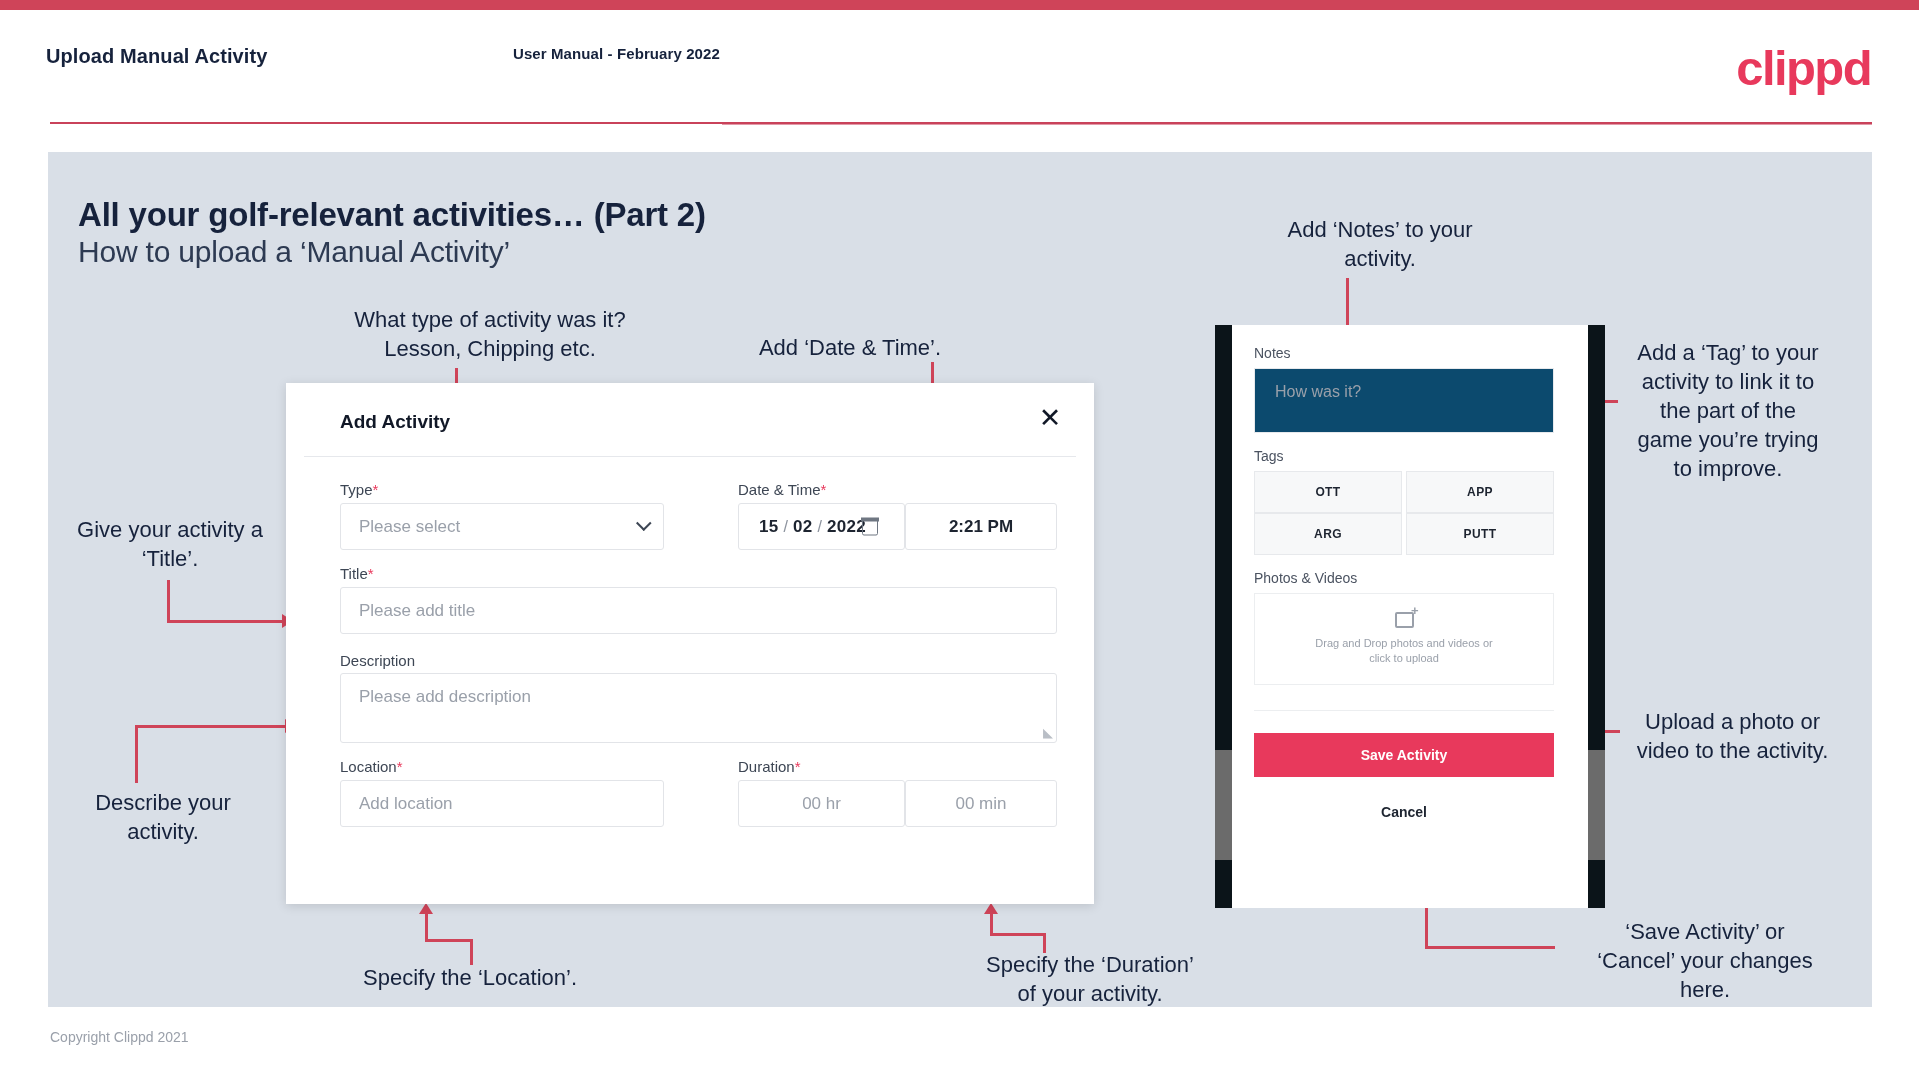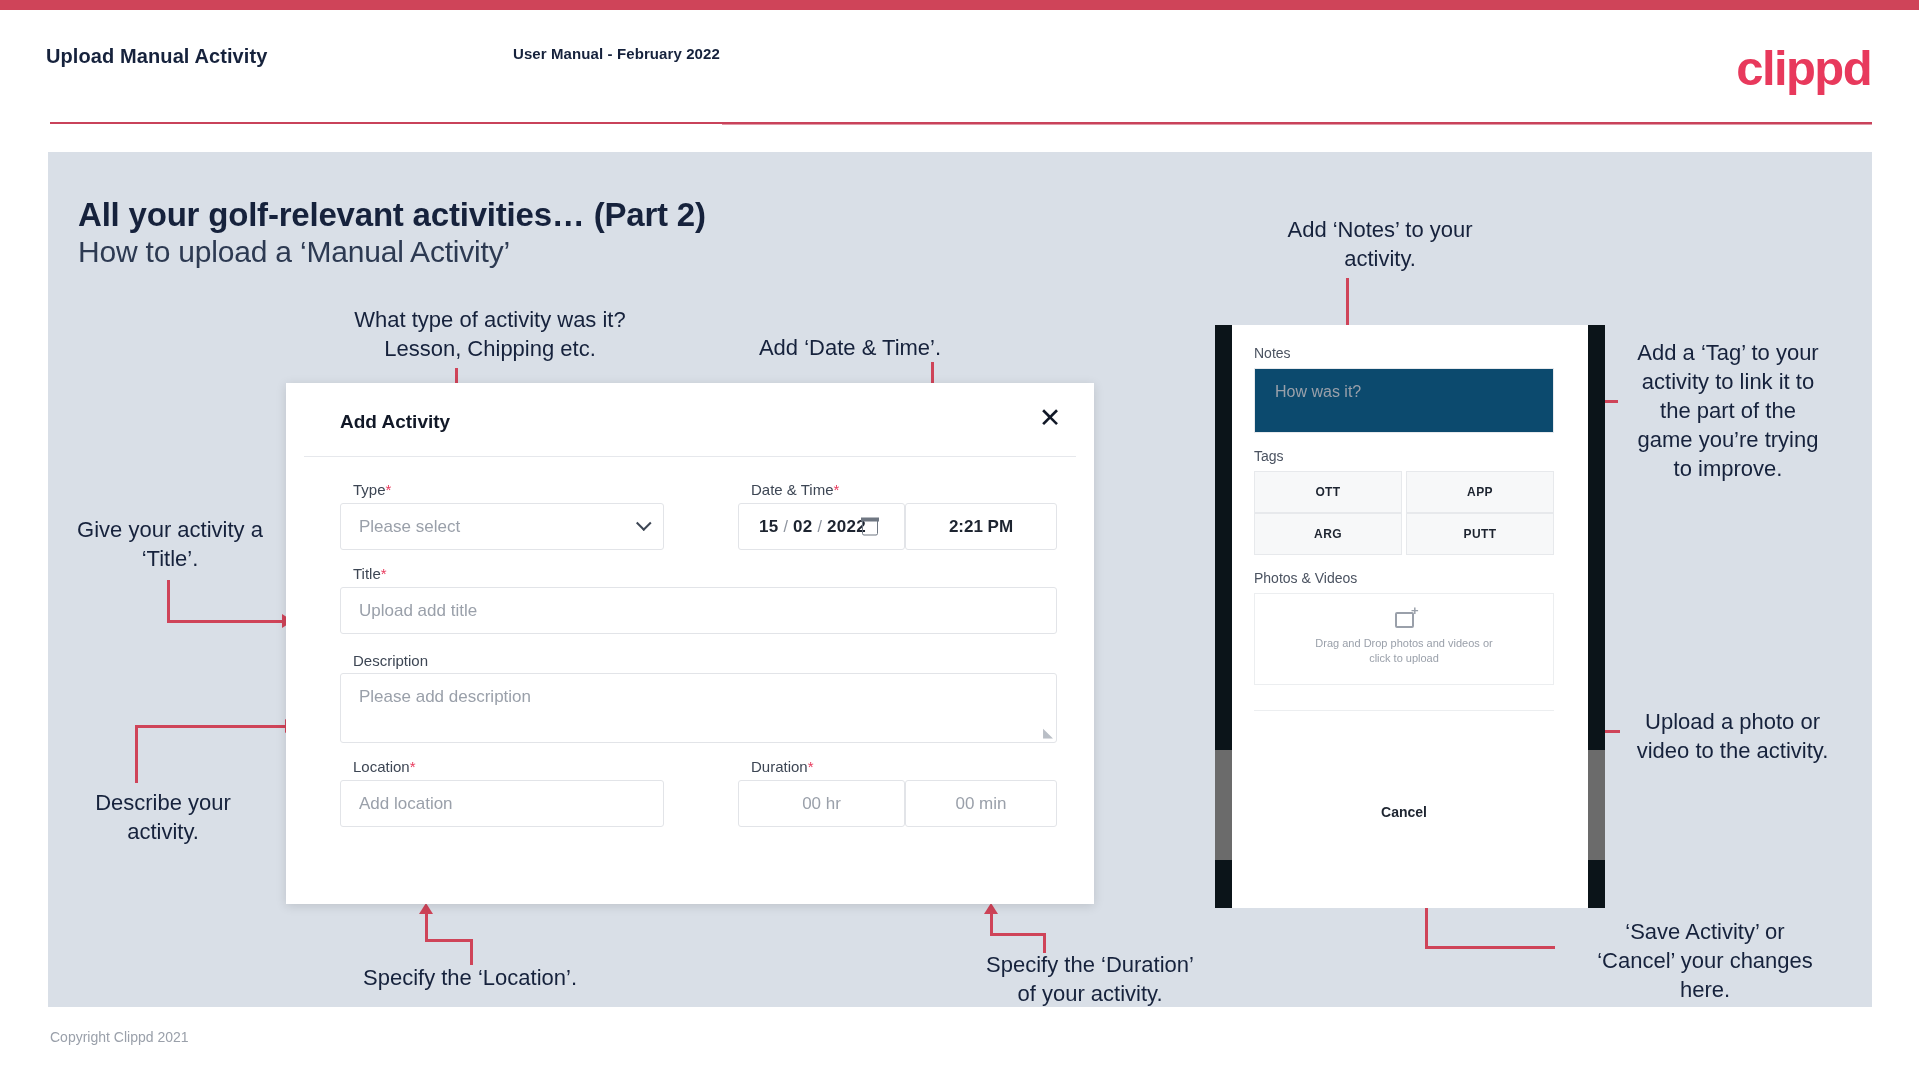--- a/index.html
+++ b/index.html
@@ -103,21 +103,21 @@
     width: 32px; height: 32px;
     font-size: 27px; line-height: 30px; text-align: center;
     color: #111827; font-weight: 400; cursor: pointer;
   }
   .dlg-rule {
     position: absolute; left: 18px; top: 73px; width: 772px; height: 1px;
     background: #e6e8ec;
   }
 
   .fld-label {
-    position: absolute; font-size: 15px; color: #3d4654; font-weight: 400; margin-left: 13px;
+    position: absolute; font-size: 15px; color: #3d4654; font-weight: 400;
   }
   .req { color: #e8395c; font-size: 15px; }
 
   .inp {
     position: absolute; background: #fff; border: 1px solid #e2e4e8;
     border-radius: 3px; display: flex; align-items: center;
   }
   .ph {
     font-size: 17px; color: #9aa0aa; padding-left: 18px; font-weight: 400;
   }
@@ -319,21 +319,21 @@
       <span class="cal-ico"></span>
     </div>
     <div class="inp time-cell" style="left:619px; top:120px; width:152px; height:47px;">
       <span>2:21 PM</span>
     </div>
 
     <div class="fld-label" style="left:54px; top:182px;">
       <span>Title</span><span class="req">*</span>
     </div>
     <div class="inp" style="left:54px; top:204px; width:717px; height:47px;">
-      <span class="ph">Upload add title</span>
+      <span class="ph">Please add title</span>
     </div>
 
     <div class="fld-label" style="left:54px; top:269px;">Description</div>
     <div class="inp" style="left:54px; top:290px; width:717px; height:70px; align-items:flex-start;">
       <span class="ph" style="padding-top:13px;">Please add description</span>
       <span class="ta-grip">◢</span>
     </div>
 
     <div class="fld-label" style="left:54px; top:375px;">
       <span>Location</span><span class="req">*</span>
@@ -387,20 +387,23 @@
       <div class="dz" style="left:22px; top:268px; width:300px; height:92px;">
         <span class="img-ico"></span>
         <div class="dz-txt">
           <div>Drag and Drop photos and videos or</div>
           <div>click to upload</div>
         </div>
       </div>
 
       <div class="p-rule" style="left:22px; top:385px; width:300px;"></div>
 
+      <div class="save-btn" style="left:22px; top:408px; width:300px; height:44px;">
+        <span>Save Activity</span>
+      </div>
       <div class="cancel-btn" style="left:22px; top:479px; width:300px;">
         <span>Cancel</span>
       </div>
     </div>
   </div>
 
   <div class="copyright">Copyright Clippd 2021</div>
 </div>
 
 </body></html>

